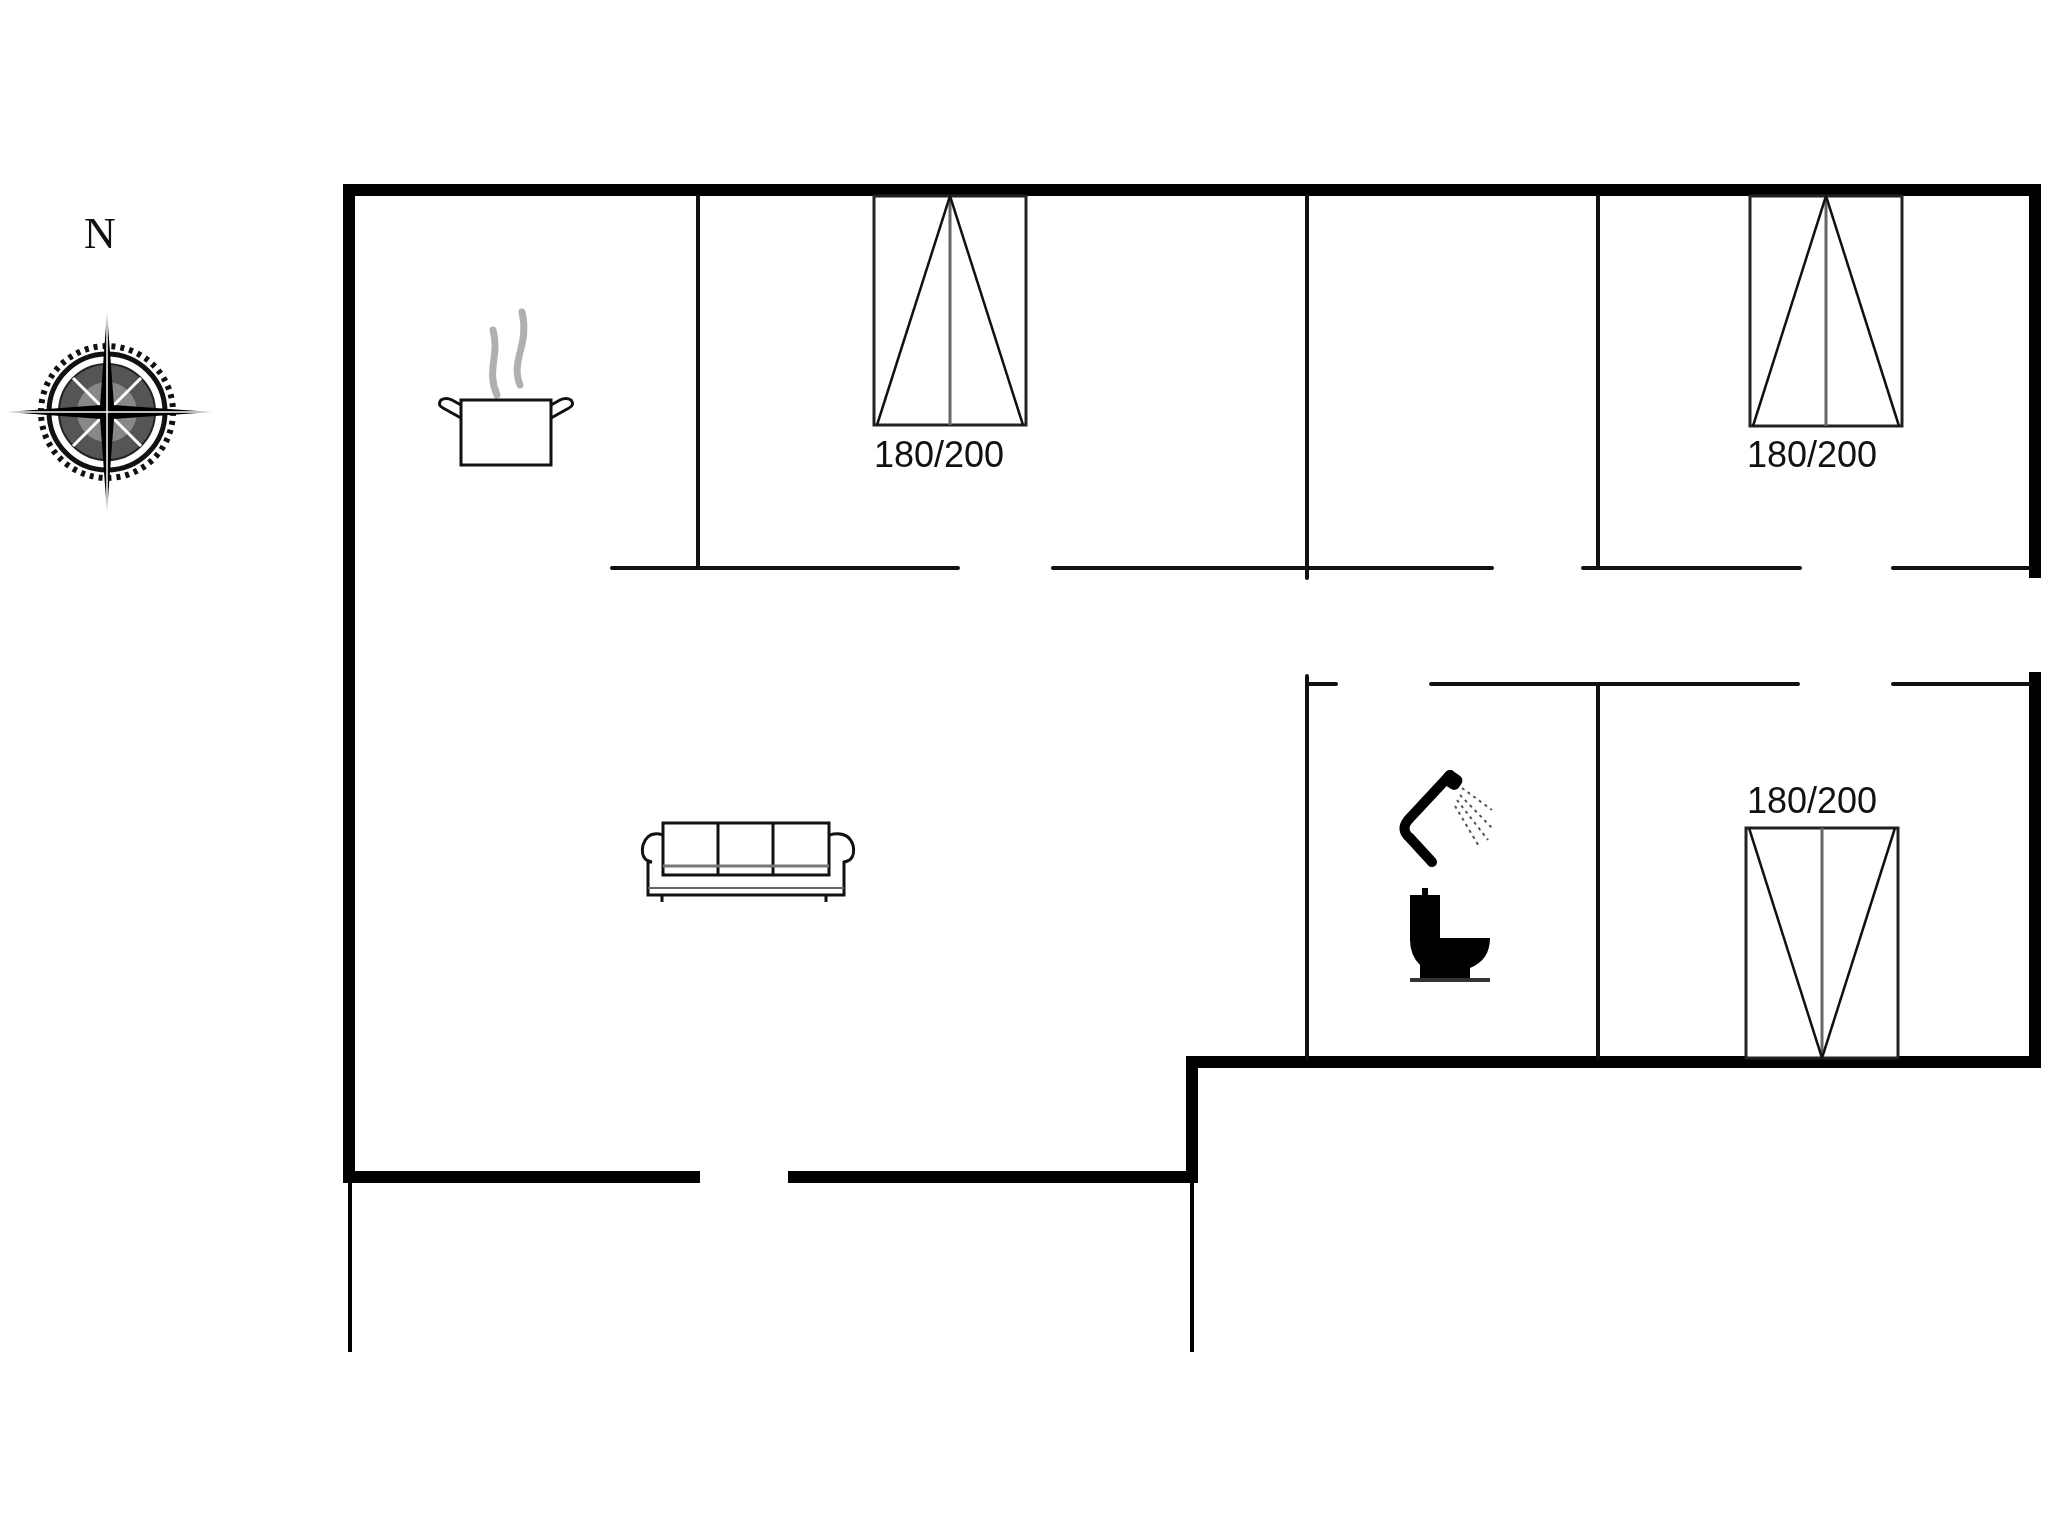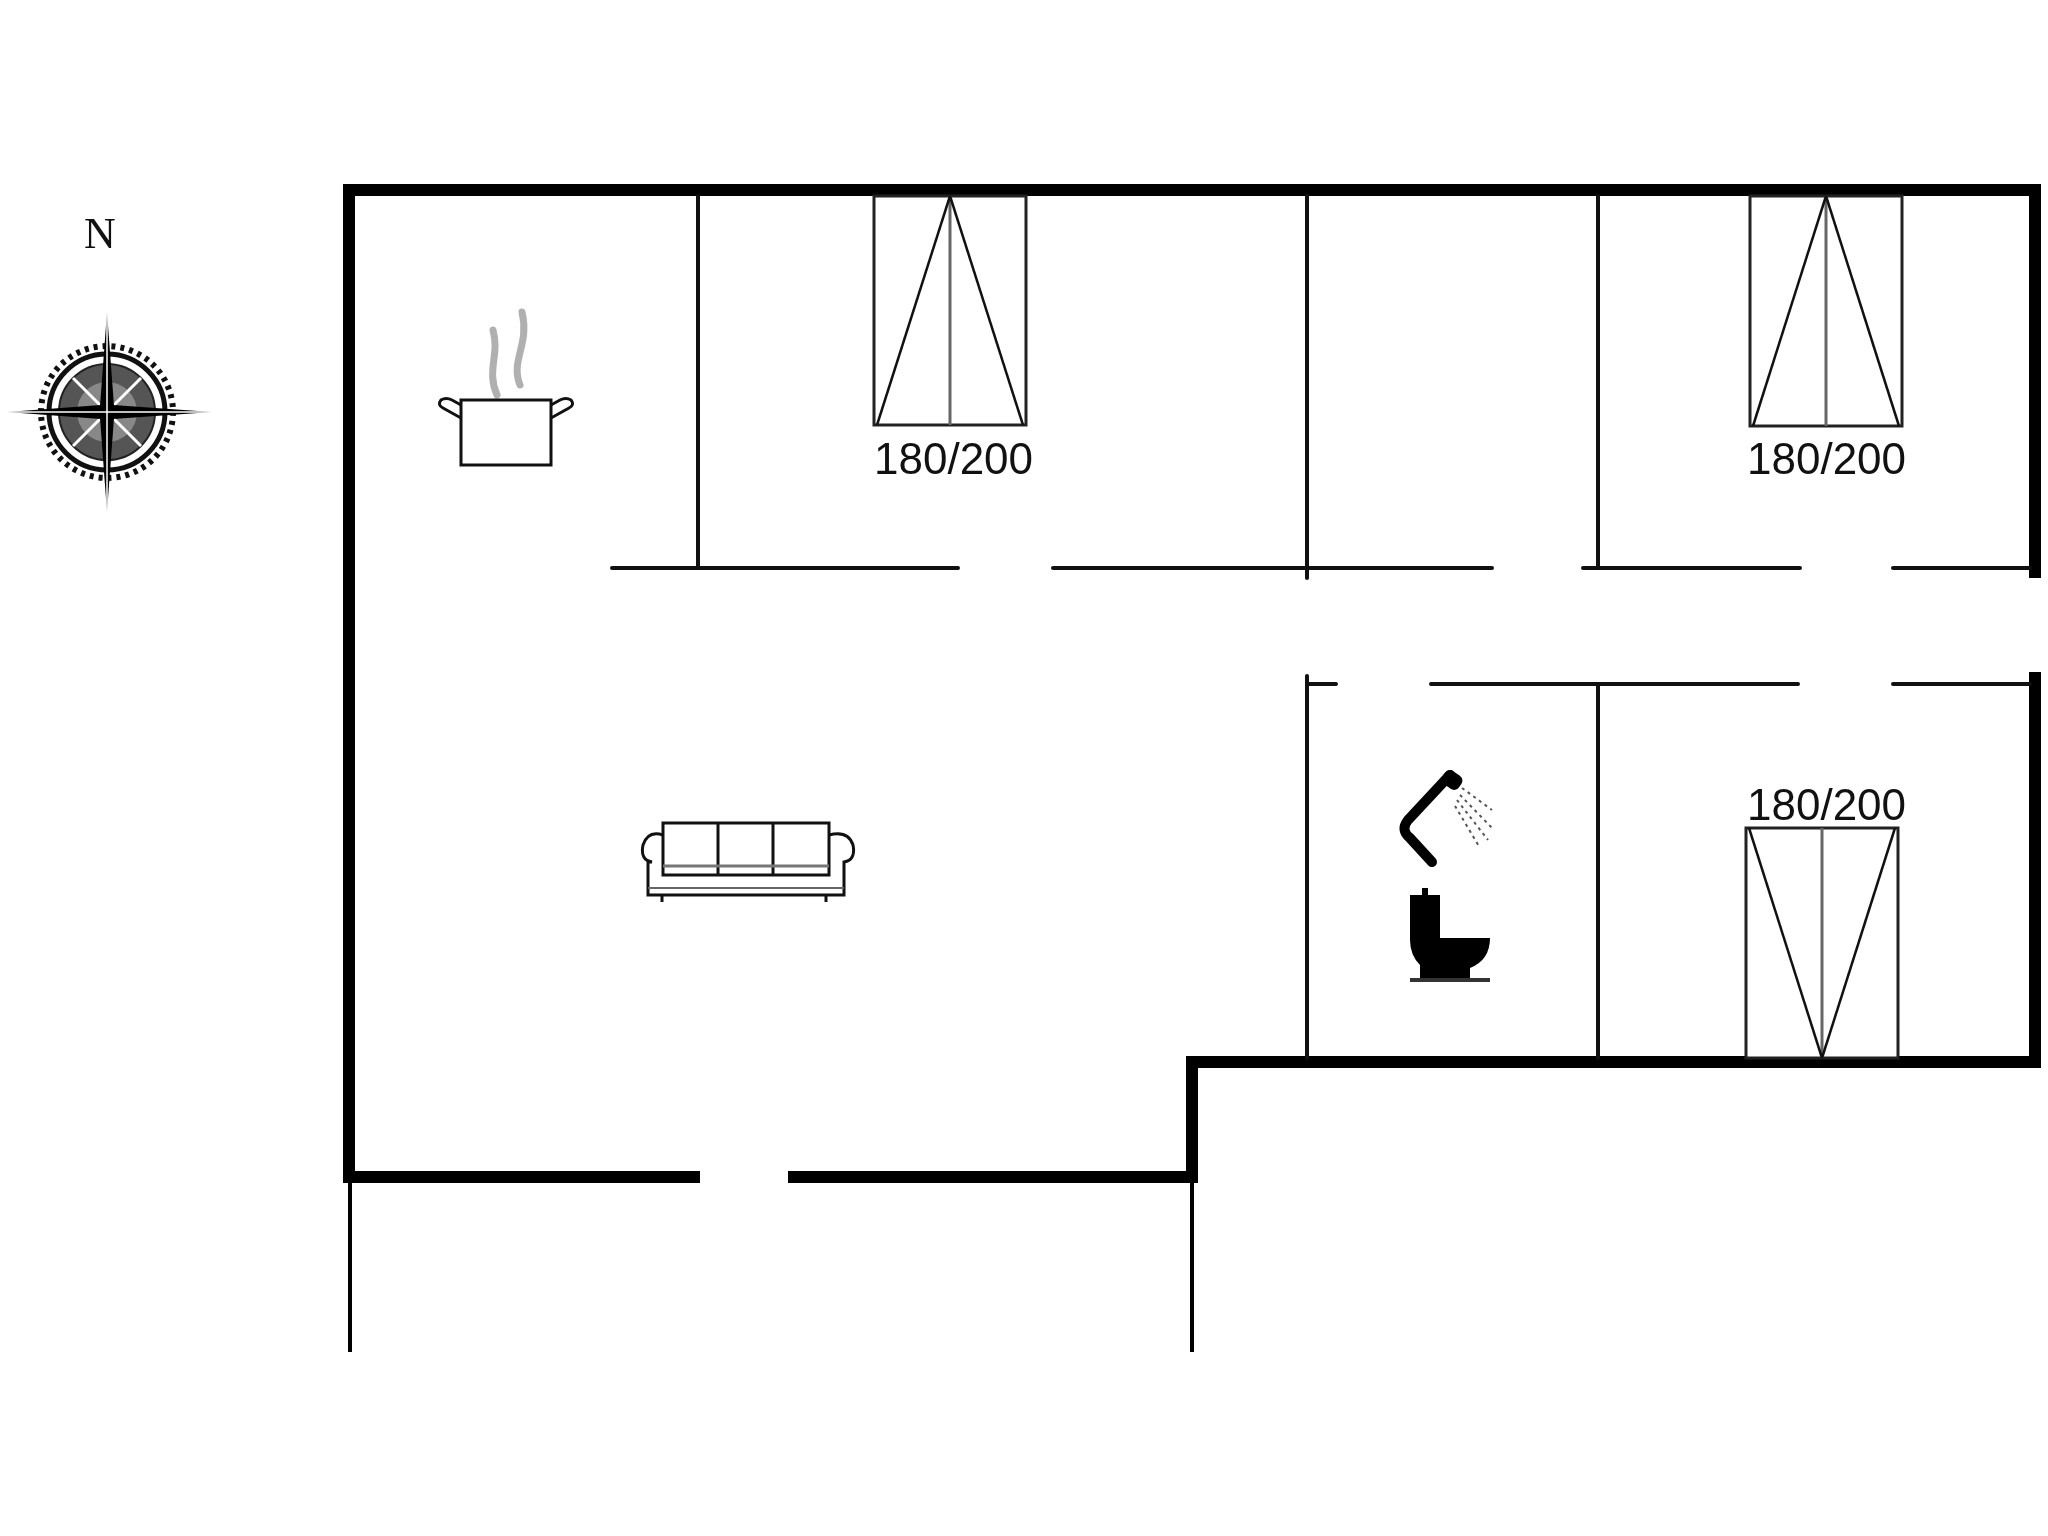--- a/index.html
+++ b/index.html
@@ -4,21 +4,21 @@
 <style>
   html, body { margin: 0; padding: 0; background: #ffffff; }
   body { width: 2048px; height: 1536px; position: relative; overflow: hidden; font-family: "Liberation Sans", sans-serif; }
   #plan { position: absolute; left: 0; top: 0; width: 2048px; height: 1536px; }
   .wall-outer { stroke: #000; stroke-width: 12; fill: none; stroke-linecap: square; }
   .wall-inner { stroke: #111; stroke-width: 4; fill: none; stroke-linecap: round; }
   .terrace { stroke: #000; stroke-width: 4; fill: none; }
   .bed { stroke: #222; stroke-width: 3; fill: #fff; }
   .bed-mid { stroke: #666; stroke-width: 3; }
   .bed-diag { stroke: #111; stroke-width: 2.5; }
-  .label { position: absolute; font-family: "Liberation Sans", sans-serif; font-size: 44px; color: #111; line-height: 1; white-space: nowrap; }
+  .label { position: absolute; font-family: "Liberation Sans", sans-serif; font-size: 36px; color: #111; line-height: 1; white-space: nowrap; }
   .north { position: absolute; font-family: "Liberation Serif", serif; font-size: 44px; color: #111; line-height: 1; }
 </style>
 </head>
 <body>
 
 <div class="north" style="left:84px; top:212px;">N</div>
 
 <svg id="plan" viewBox="0 0 2048 1536" xmlns="http://www.w3.org/2000/svg">
 
   <g transform="translate(107,412)">

